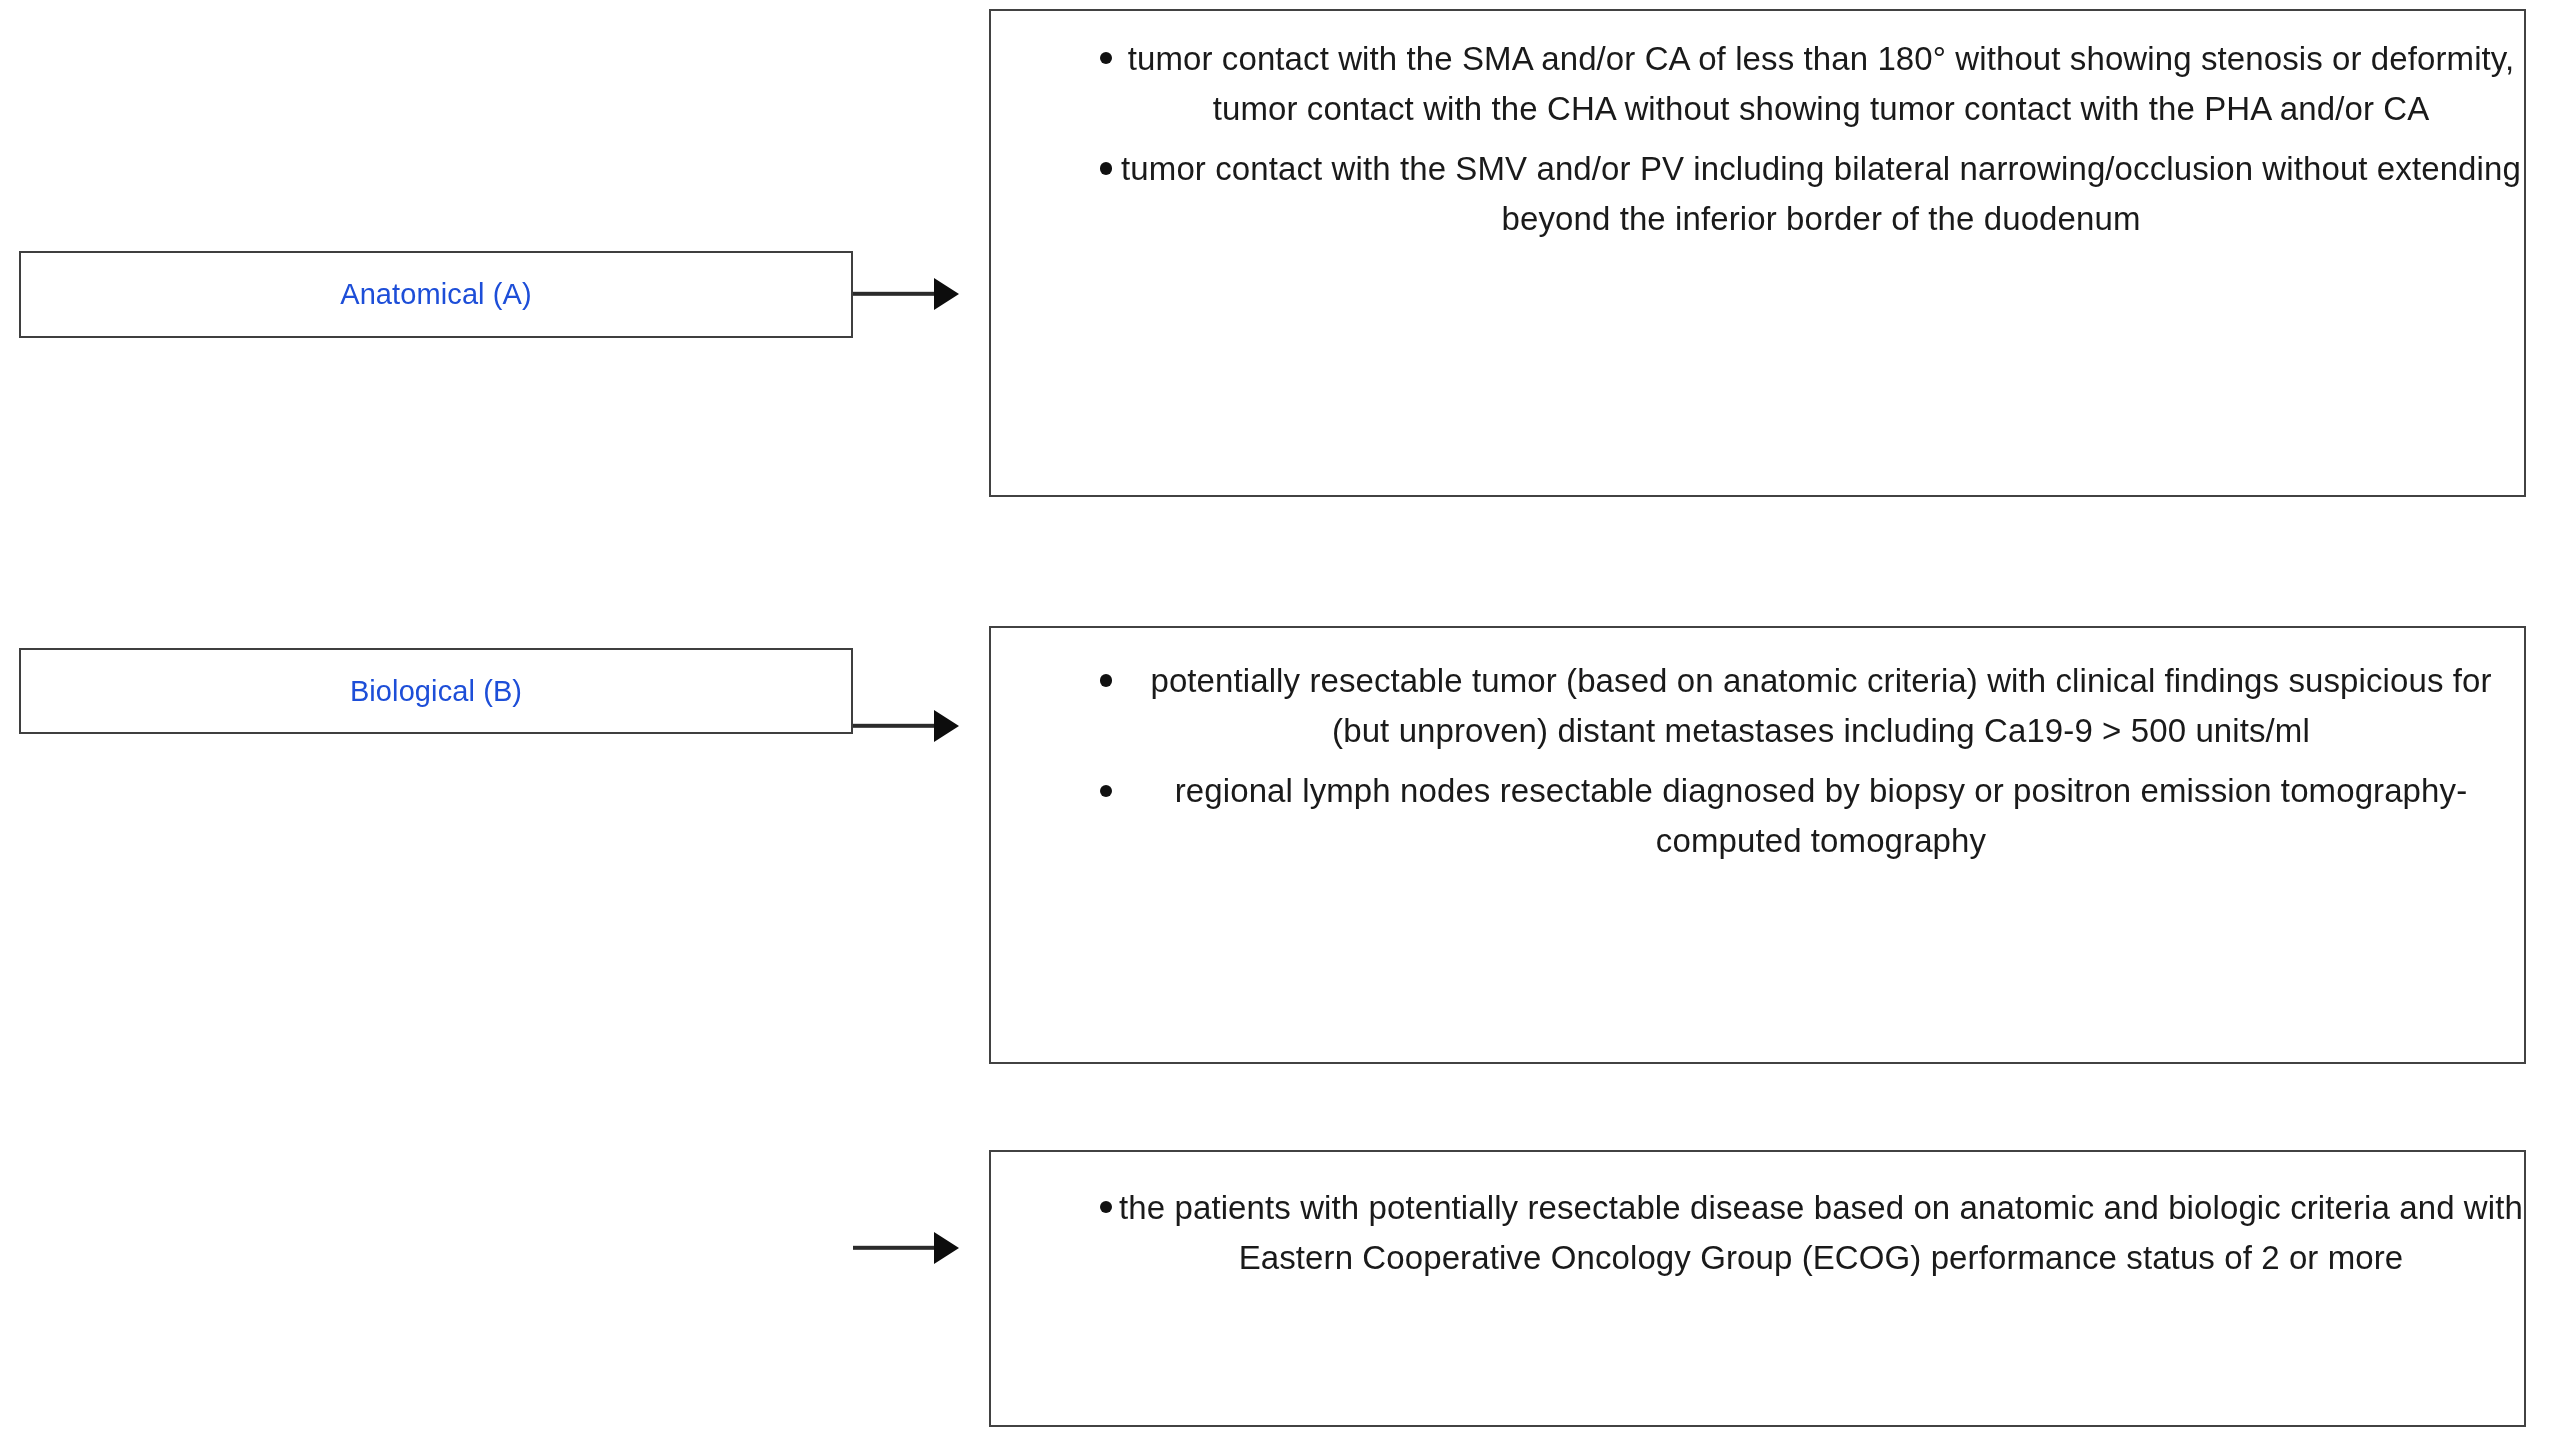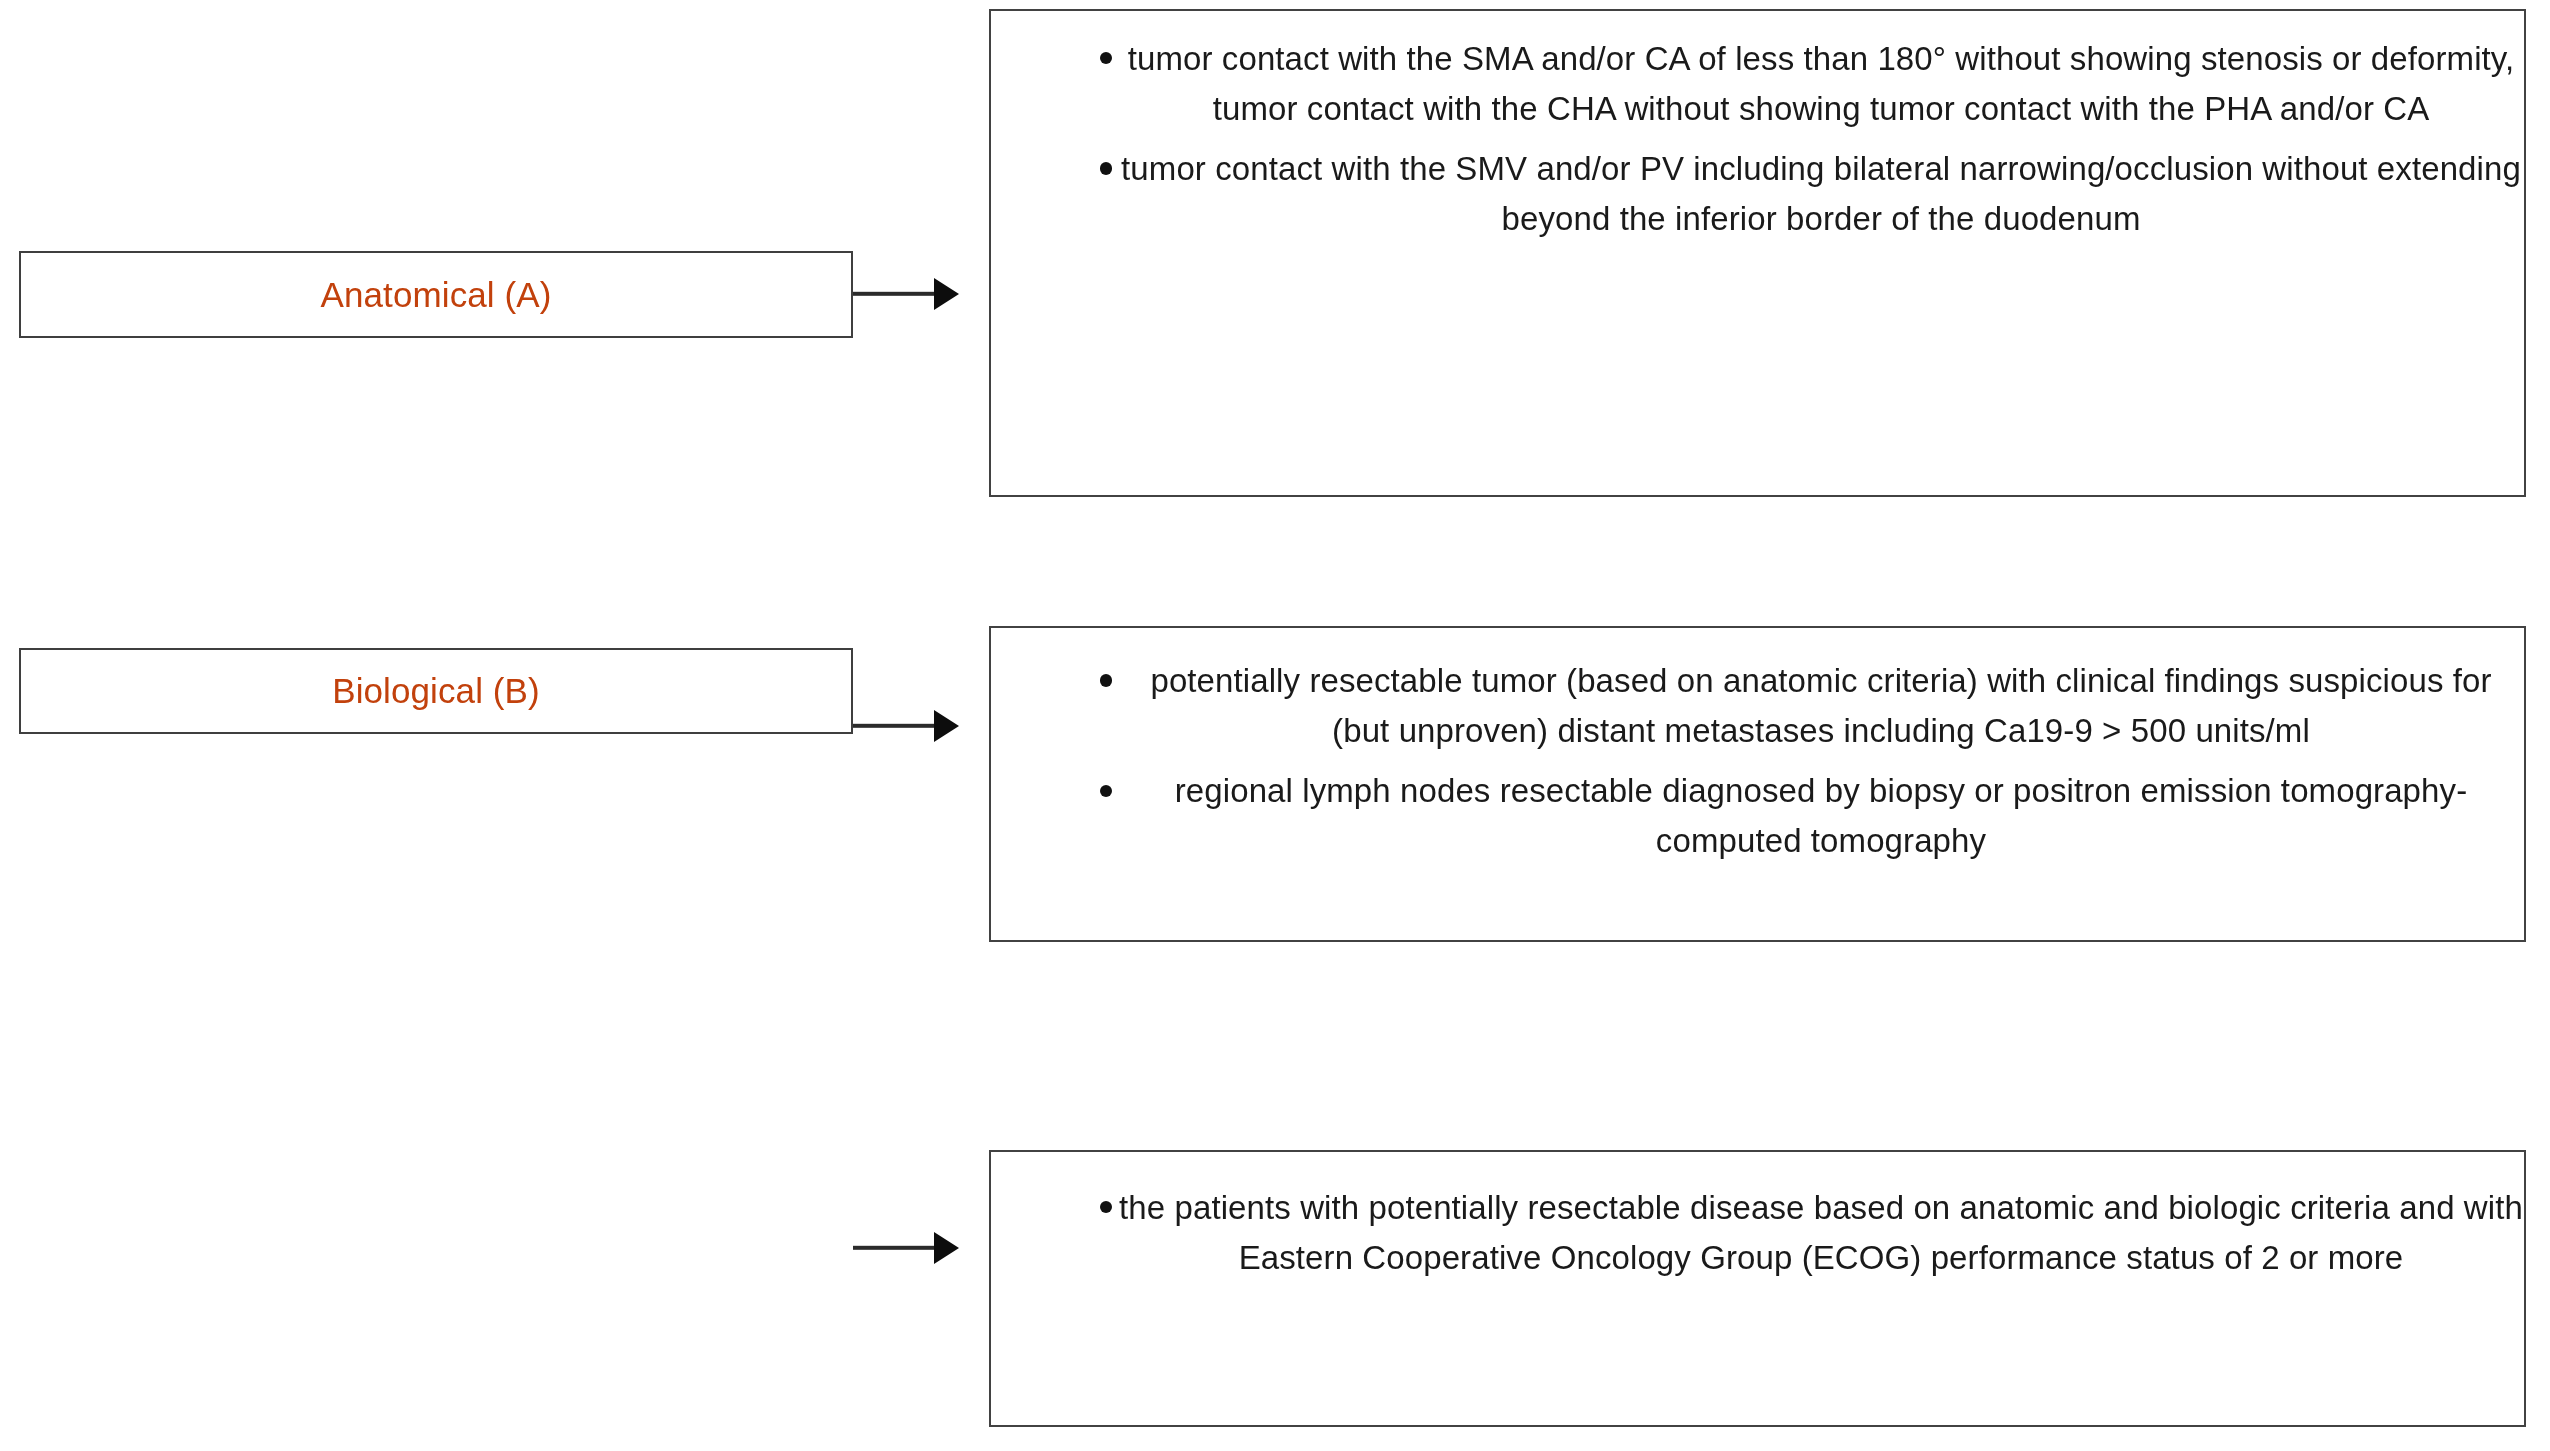--- a/index.html
+++ b/index.html
@@ -31,23 +31,23 @@
   }
 
   
   .label-box {
     display: flex;
     align-items: center;
     justify-content: center;
     border-width: 2.9px;
   }
   .label-box .label-text {
-    font-size: 35px;
+    font-size: 29px;
     line-height: 1.2;
-    color: #c2410c;
+    color: #1d4ed8;
     letter-spacing: 0.1px;
     white-space: nowrap;
   }
 
   
   .criteria-box {
     border-width: 2.2px;
     border-color: #424242;
   }
   .criteria-list {
@@ -137,21 +137,21 @@
 
   <div class="box label-box" style="left:19px; top:648px; width:834px; height:86px;">
     <span class="label-text">Biological (B)</span>
   </div>
 
   <div class="arrow" style="left:853px; top:715px; width:106px;">
     <div class="shaft" style="width:86px;"></div>
     <div class="head" style="left:81px;"></div>
   </div>
 
-  <div class="box criteria-box" style="left:989px; top:626px; width:1537px; height:316px;">
+  <div class="box criteria-box" style="left:989px; top:626px; width:1537px; height:438px;">
     <ul class="criteria-list" style="top:28px;">
       <li class="criteria-item">
         <span class="bullet"></span>
         <span class="item-text">potentially resectable tumor (based on anatomic criteria) with clinical findings suspicious for (but unproven) distant metastases including Ca19-9 &gt; 500 units/ml</span>
       </li>
       <li class="criteria-item">
         <span class="bullet"></span>
         <span class="item-text">regional lymph nodes resectable diagnosed by biopsy or positron emission tomography-computed tomography</span>
       </li>
     </ul>

